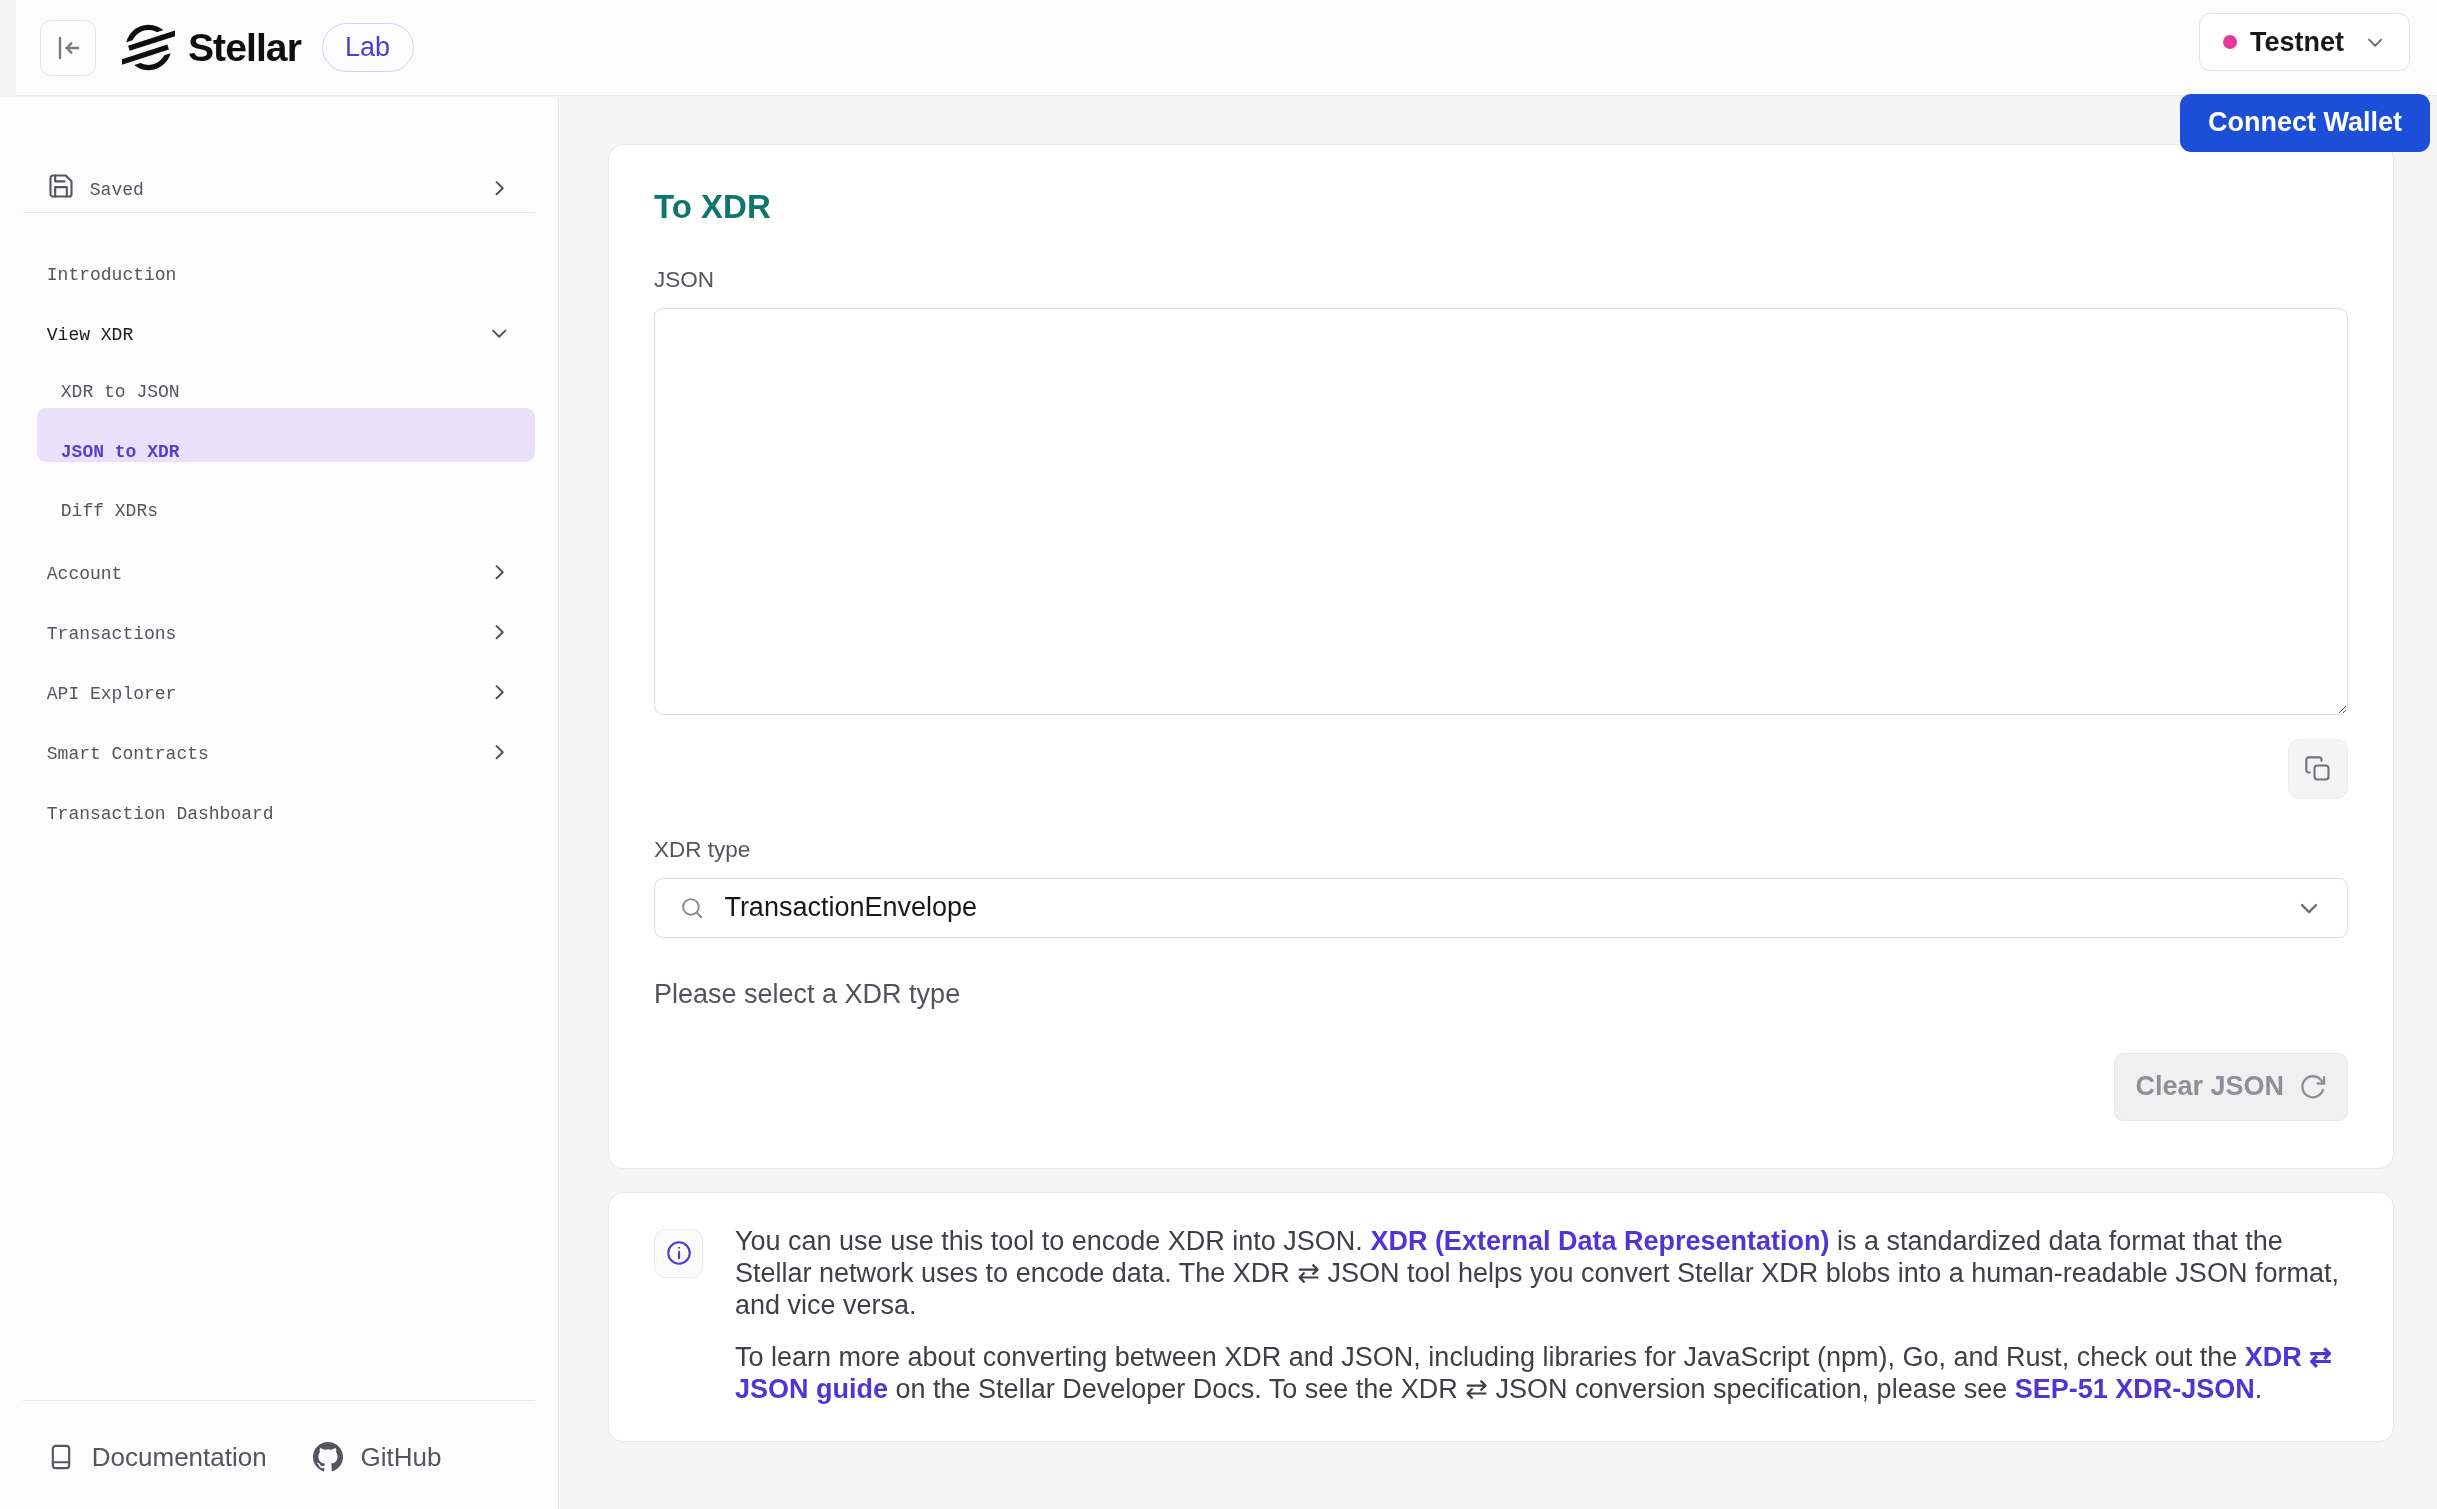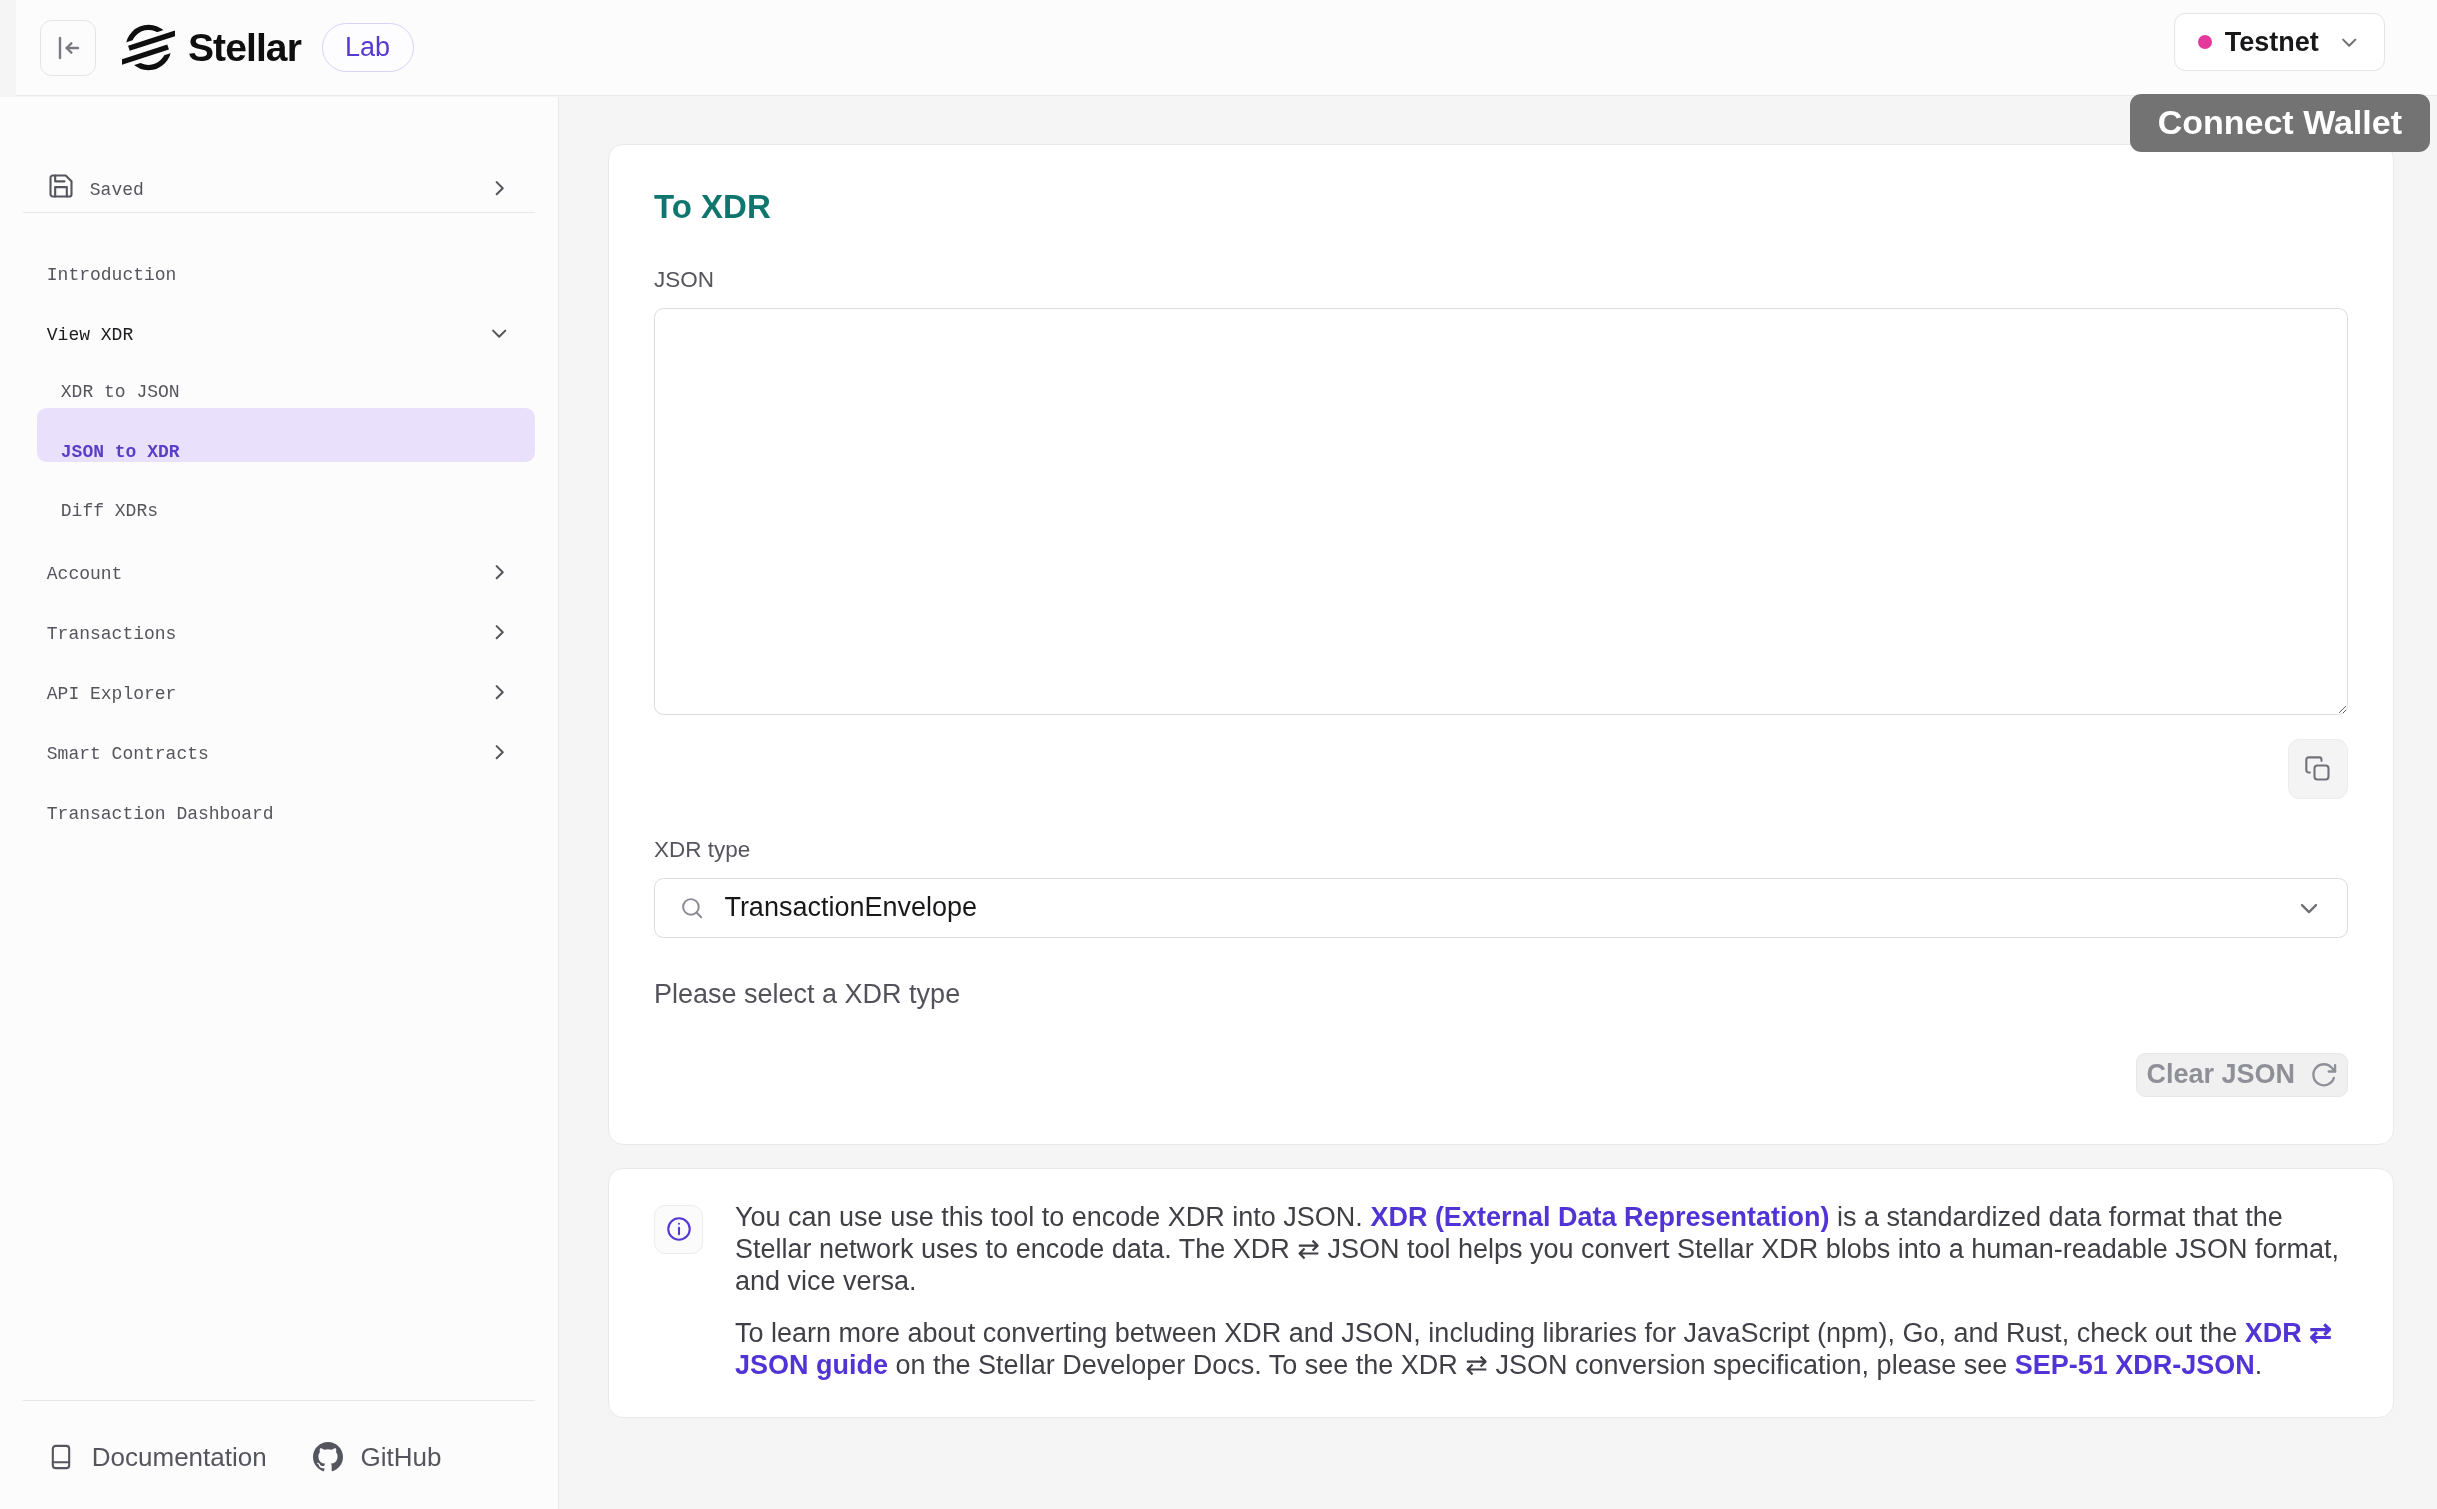--- a/index.html
+++ b/index.html
@@ -42,22 +42,22 @@
     display:flex; align-items:center; justify-content:center; color:#8c8c94;
   }
   .network-btn {
     height:58px; padding:0 22.5px; background:#ffffff; border:0.9px solid #e4e4e7;
     border-radius:11.3px; display:flex; align-items:center; gap:13px;
     font-size:27px; font-weight:bold; cursor:pointer;
   }
   .network-dot { width:14px; height:14px; border-radius:50%; background:#e4399b; }
   .network-chevron { color:#6f6f76; margin-left:5.6px; }
   .wallet-btn {
-    height:58px; padding:0 28px; background:#737373; color:#ffffff;
-    border:none; border-radius:11.3px; font-size:34px; font-weight:bold;
+    height:58px; padding:0 28px; background:#1d4ed8; color:#ffffff;
+    border:none; border-radius:11.3px; font-size:27px; font-weight:bold;
     font-family:"Liberation Sans", sans-serif; cursor:pointer;
     display:flex; align-items:center;
   }
 
   
   .sidebar {
     position:absolute; top:97px; left:0; bottom:0; width:559px;
     background:#fcfcfc; border-right:0.9px solid #e9e9ec;
     display:flex; flex-direction:column; padding:43px 23.4px 0;
   }
@@ -111,21 +111,21 @@
   .select-box {
     margin-top:15px; height:60px; border:0.9px solid #dcdce0; border-radius:9.4px;
     display:flex; align-items:center; padding:0 24.4px; gap:19px; background:#fff; cursor:pointer;
   }
   .select-box .search-icon { color:#8a8a93; }
   .select-value { font-size:27px; color:#18181b; }
   .select-chevron { margin-left:auto; color:#6f6f76; }
   .validation-msg { margin-top:41px; font-size:27px; color:#52525b; }
   .clear-row { display:flex; justify-content:flex-end; margin-top:43px; }
   .clear-btn {
-    height:44px; padding:0 9px; border-radius:9.4px; background:#f0f0f1;
+    height:68px; padding:0 20px; border-radius:9.4px; background:#f0f0f1;
     border:0.9px solid #e7e7e9; color:#8f8f98; font-size:27px; font-weight:bold;
     font-family:"Liberation Sans", sans-serif; display:flex; align-items:center; gap:15px;
     cursor:pointer;
   }
 
   
   .info-card {
     margin:23.4px 44px 0 49px; padding:32px 45px 36px;
     display:flex; align-items:flex-start; gap:32px;
   }

